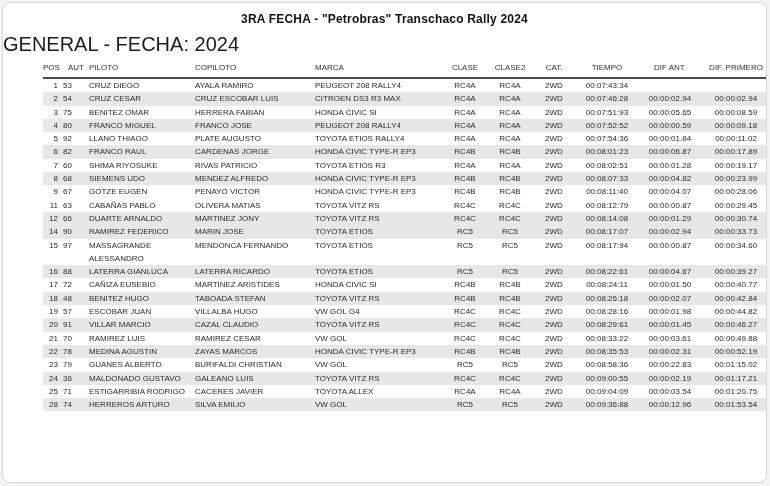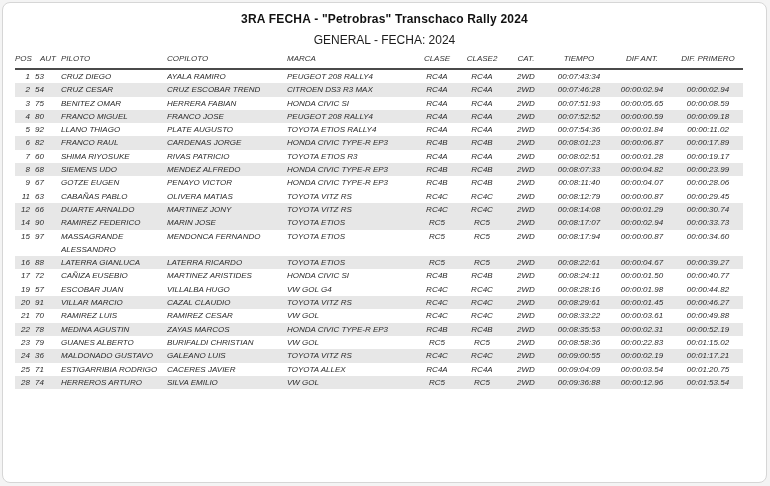--- a/index.html
+++ b/index.html
@@ -24,33 +24,32 @@
   .title {
     margin-top: 9px;
     text-align: center;
     font-size: 12px;
     font-weight: bold;
     color: #111111;
     letter-spacing: 0.2px;
   }
   .subtitle {
     margin-top: 7px;
-    text-align: center;
-    font-size: 12px;
+    text-align: left;
+    font-size: 20px;
     font-weight: normal;
     color: #1d1d1d;
   }
   table.results {
     border-collapse: collapse;
     table-layout: fixed;
-    margin: 5px 0 0 12px;
+    margin: 5px 0 0 40px;
     width: 728px;
     font-size: 8px;
     color: #2b2b2b;
-    font-style: italic;
   }
   thead tr {
     border-bottom: 2px solid #4a4a4a;
   }
   thead th {
     font-weight: normal;
     font-size: 8px;
     color: #333333;
     padding: 2px 0 5px 0;
     white-space: nowrap;
@@ -119,21 +118,21 @@
           <td class="c6">RC4A</td>
           <td class="c7">2WD</td>
           <td class="c8">00:07:43:34</td>
           <td class="c9"></td>
           <td class="c10"></td>
         </tr>
         <tr class="alt">
           <td class="c0">2</td>
           <td class="c1">54</td>
           <td class="c2">CRUZ CESAR</td>
-          <td class="c3">CRUZ ESCOBAR TREND</td>
+          <td class="c3">CRUZ ESCOBAR LUIS</td>
           <td class="c4">CITROEN DS3 R3 MAX</td>
           <td class="c5">RC4A</td>
           <td class="c6">RC4A</td>
           <td class="c7">2WD</td>
           <td class="c8">00:07:46:28</td>
           <td class="c9">00:00:02.94</td>
           <td class="c10">00:00:02.94</td>
         </tr>
         <tr>
           <td class="c0">3</td>
@@ -298,20 +297,33 @@
           <td class="c2">CAÑIZA EUSEBIO</td>
           <td class="c3">MARTINEZ ARISTIDES</td>
           <td class="c4">HONDA CIVIC SI</td>
           <td class="c5">RC4B</td>
           <td class="c6">RC4B</td>
           <td class="c7">2WD</td>
           <td class="c8">00:08:24:11</td>
           <td class="c9">00:00:01.50</td>
           <td class="c10">00:00:40.77</td>
         </tr>
+        <tr class="alt">
+          <td class="c0">18</td>
+          <td class="c1">48</td>
+          <td class="c2">BENITEZ HUGO</td>
+          <td class="c3">TABOADA STEFAN</td>
+          <td class="c4">TOYOTA VITZ RS</td>
+          <td class="c5">RC4B</td>
+          <td class="c6">RC4B</td>
+          <td class="c7">2WD</td>
+          <td class="c8">00:08:26:18</td>
+          <td class="c9">00:00:02.07</td>
+          <td class="c10">00:00:42.84</td>
+        </tr>
         <tr>
           <td class="c0">19</td>
           <td class="c1">57</td>
           <td class="c2">ESCOBAR JUAN</td>
           <td class="c3">VILLALBA HUGO</td>
           <td class="c4">VW GOL G4</td>
           <td class="c5">RC4C</td>
           <td class="c6">RC4C</td>
           <td class="c7">2WD</td>
           <td class="c8">00:08:28:16</td>

